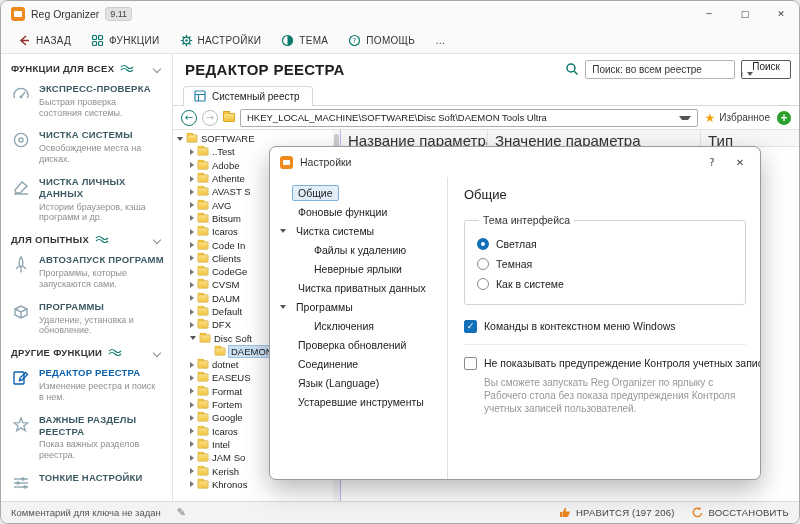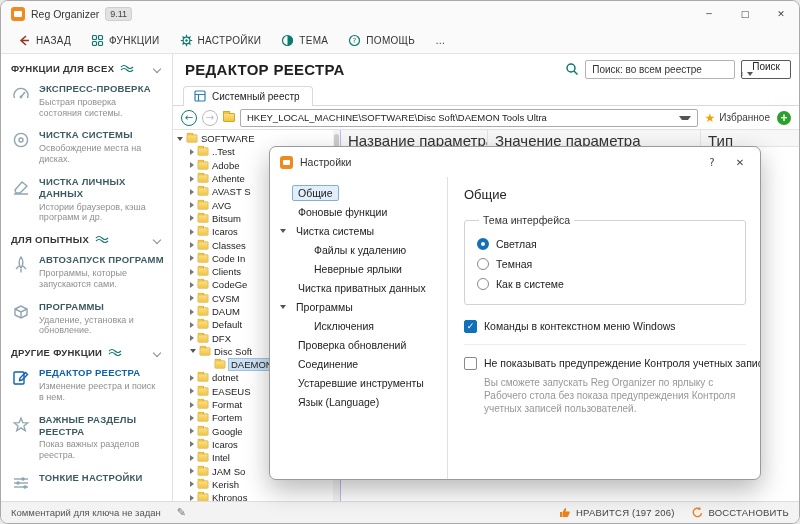--- a/index.html
+++ b/index.html
@@ -418,25 +418,20 @@
                 <span class="fold"></span>
                 <span class="lbl">Bitsum</span>
               </div>
 
               <div class="row" style="padding-left: 17px;">
                 <span class="chev tri-r"></span>
                 <span class="fold"></span>
                 <span class="lbl">Icaros</span>
               </div>
 
-              <div class="row" style="padding-left: 17px;">
-                <span class="chev tri-r"></span>
-                <span class="fold"></span>
-                <span class="lbl">Classes</span>
-              </div>
 
               <div class="row" style="padding-left: 17px;">
                 <span class="chev tri-r"></span>
                 <span class="fold"></span>
                 <span class="lbl">Code In</span>
               </div>
 
               <div class="row" style="padding-left: 17px;">
                 <span class="chev tri-r"></span>
                 <span class="fold"></span>
@@ -637,26 +632,26 @@
             <span class="dlabel">Проверка обновлений</span>
           </div>
 
           <div class="drow" style="padding-left: 10px;">
             <span class="chev tri-none"></span>
             <span class="dlabel">Соединение</span>
           </div>
 
           <div class="drow" style="padding-left: 10px;">
             <span class="chev tri-none"></span>
+            <span class="dlabel">Язык (Language)</span>
+          </div>
+
+          <div class="drow" style="padding-left: 10px;">
+            <span class="chev tri-none"></span>
             <span class="dlabel">Устаревшие инструменты</span>
-          </div>
-
-          <div class="drow" style="padding-left: 10px;">
-            <span class="chev tri-none"></span>
-            <span class="dlabel">Язык (Language)</span>
           </div>
         </div>
       <div class="dpanel">
         <h3>Общие</h3>
         <fieldset class="group">
           <legend>Тема интерфейса</legend>
           <div class="radio-row">
             <span class="radio on"></span>
             <span>Светлая</span>
           </div>

